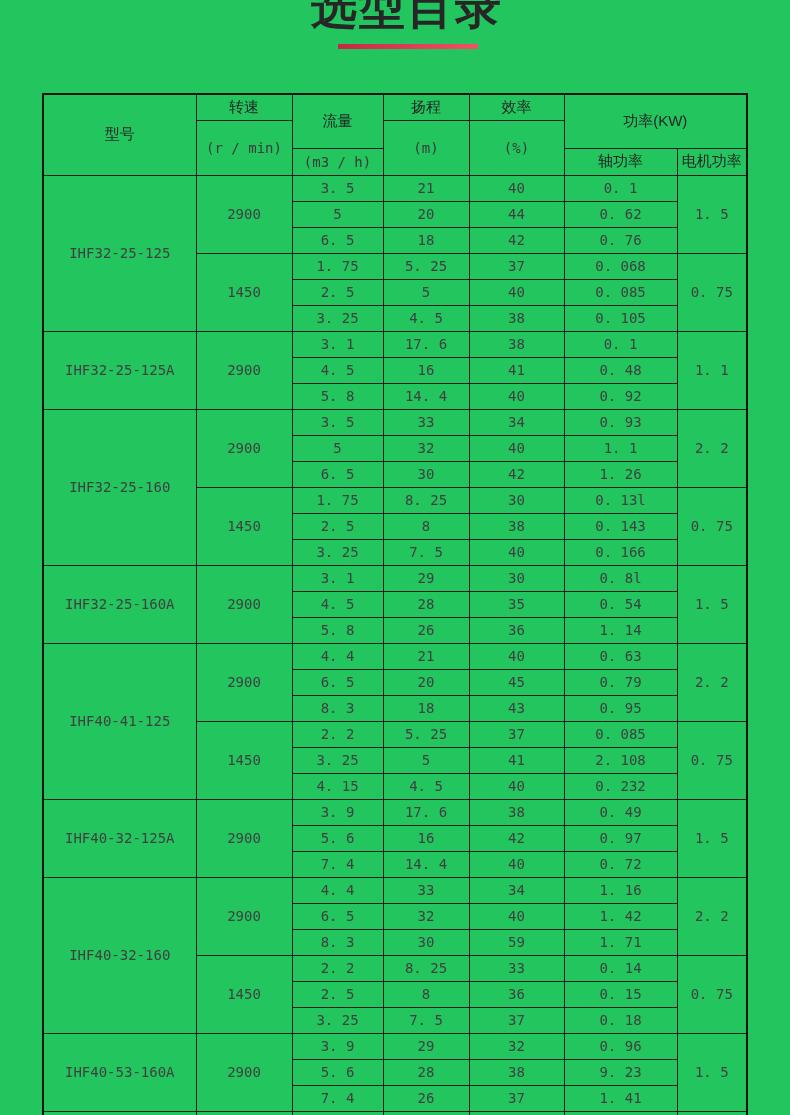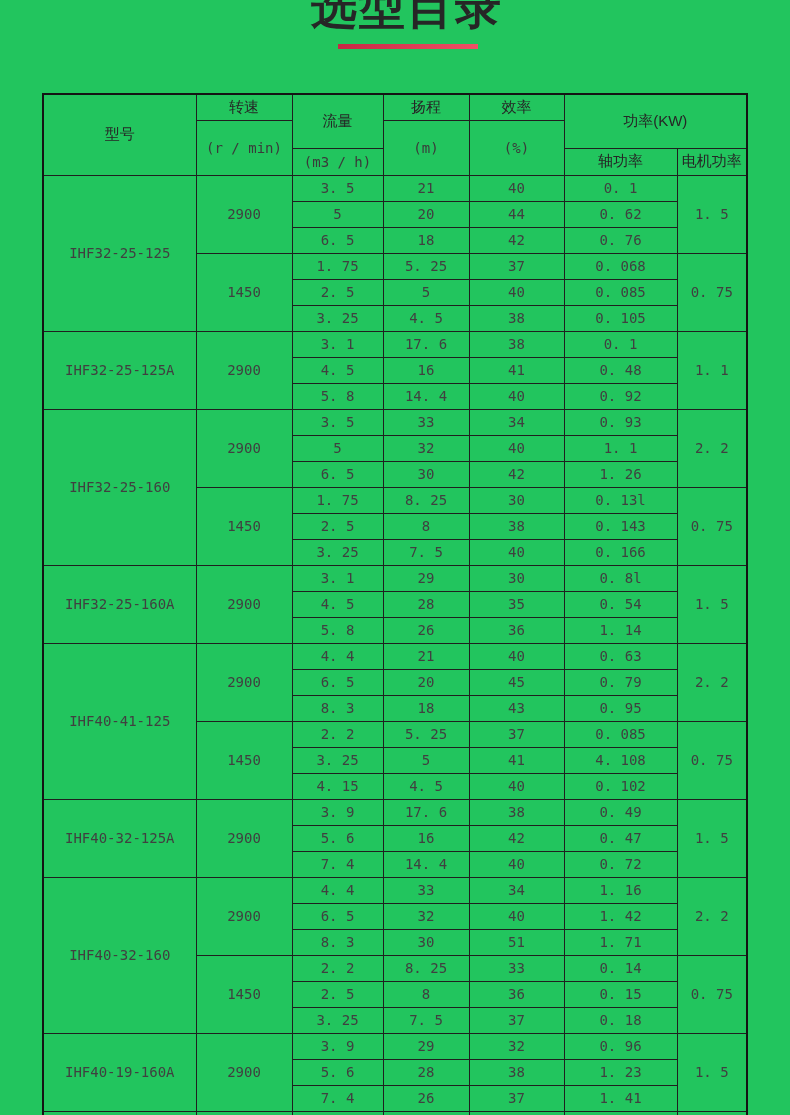--- a/index.html
+++ b/index.html
@@ -224,42 +224,42 @@
             <td>2. 2</td>
             <td>5. 25</td>
             <td>37</td>
             <td>0. 085</td>
             <td rowspan="3">0. 75</td>
           </tr>
           <tr>
             <td>3. 25</td>
             <td>5</td>
             <td>41</td>
-            <td>4. 108</td>
+            <td>2. 108</td>
           </tr>
           <tr>
             <td>4. 15</td>
             <td>4. 5</td>
             <td>40</td>
-            <td>0. 102</td>
+            <td>0. 232</td>
           </tr>
           <tr>
             <td rowspan="3">IHF40-32-125A</td>
             <td rowspan="3">2900</td>
             <td>3. 9</td>
             <td>17. 6</td>
             <td>38</td>
             <td>0. 49</td>
             <td rowspan="3">1. 5</td>
           </tr>
           <tr>
             <td>5. 6</td>
             <td>16</td>
             <td>42</td>
-            <td>0. 47</td>
+            <td>0. 97</td>
           </tr>
           <tr>
             <td>7. 4</td>
             <td>14. 4</td>
             <td>40</td>
             <td>0. 72</td>
           </tr>
           <tr>
             <td rowspan="6">IHF40-32-160</td>
             <td rowspan="3">2900</td>
@@ -271,21 +271,21 @@
           </tr>
           <tr>
             <td>6. 5</td>
             <td>32</td>
             <td>40</td>
             <td>1. 42</td>
           </tr>
           <tr>
             <td>8. 3</td>
             <td>30</td>
-            <td>51</td>
+            <td>59</td>
             <td>1. 71</td>
           </tr>
           <tr>
             <td rowspan="3">1450</td>
             <td>2. 2</td>
             <td>8. 25</td>
             <td>33</td>
             <td>0. 14</td>
             <td rowspan="3">0. 75</td>
           </tr>
@@ -295,33 +295,33 @@
             <td>36</td>
             <td>0. 15</td>
           </tr>
           <tr>
             <td>3. 25</td>
             <td>7. 5</td>
             <td>37</td>
             <td>0. 18</td>
           </tr>
           <tr>
-            <td rowspan="3">IHF40-19-160A</td>
+            <td rowspan="3">IHF40-53-160A</td>
             <td rowspan="3">2900</td>
             <td>3. 9</td>
             <td>29</td>
             <td>32</td>
             <td>0. 96</td>
             <td rowspan="3">1. 5</td>
           </tr>
           <tr>
             <td>5. 6</td>
             <td>28</td>
             <td>38</td>
-            <td>1. 23</td>
+            <td>9. 23</td>
           </tr>
           <tr>
             <td>7. 4</td>
             <td>26</td>
             <td>37</td>
             <td>1. 41</td>
           </tr>
           <tr class="partial">
             <td></td>
             <td></td>

